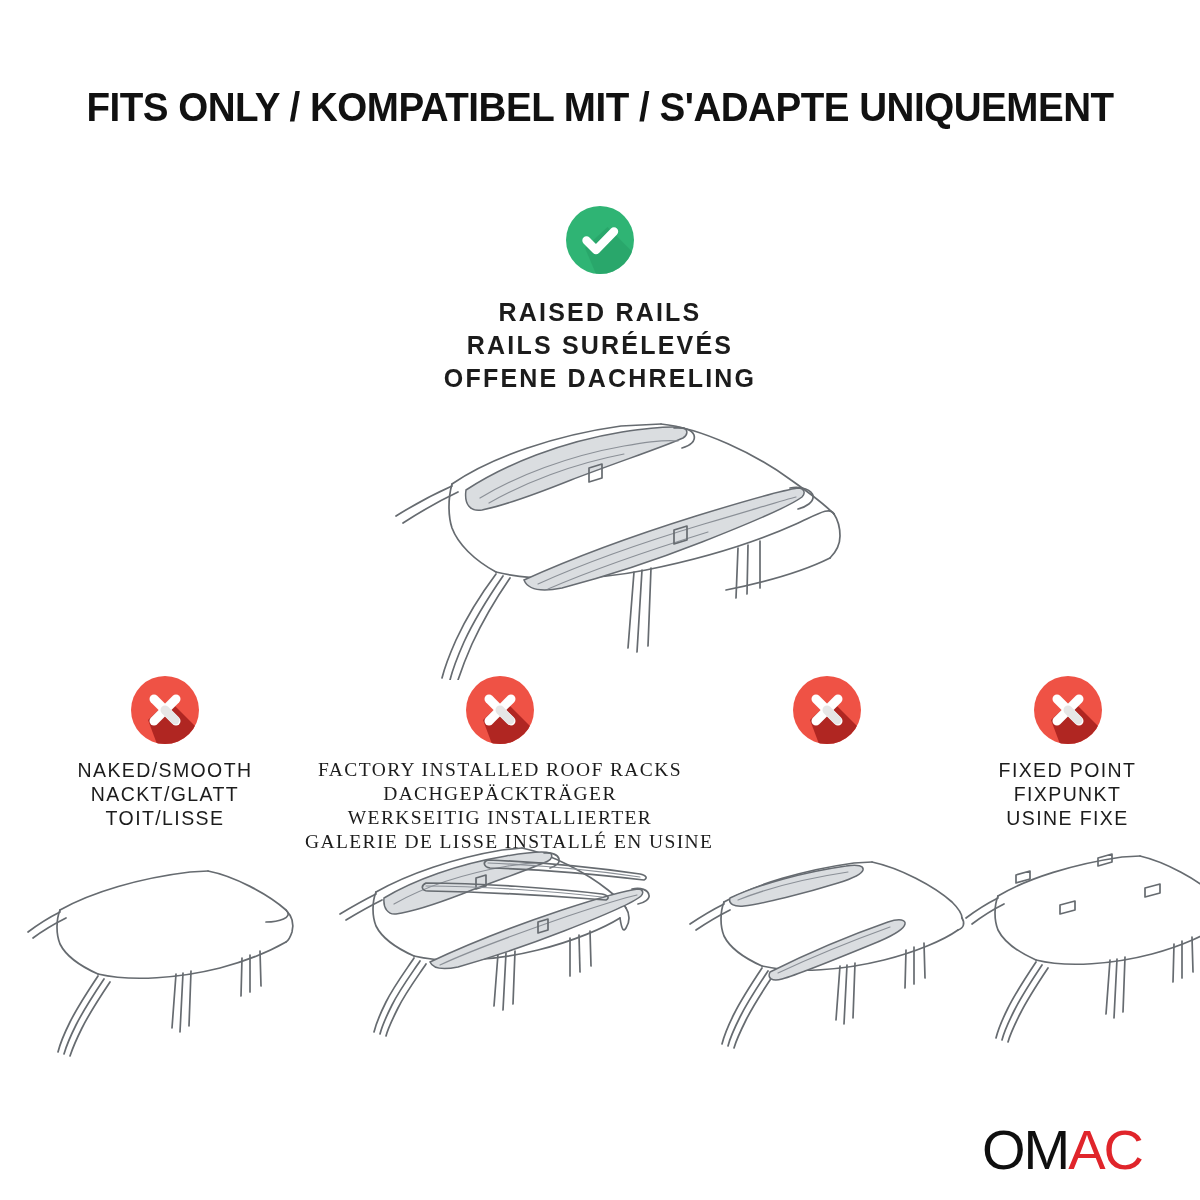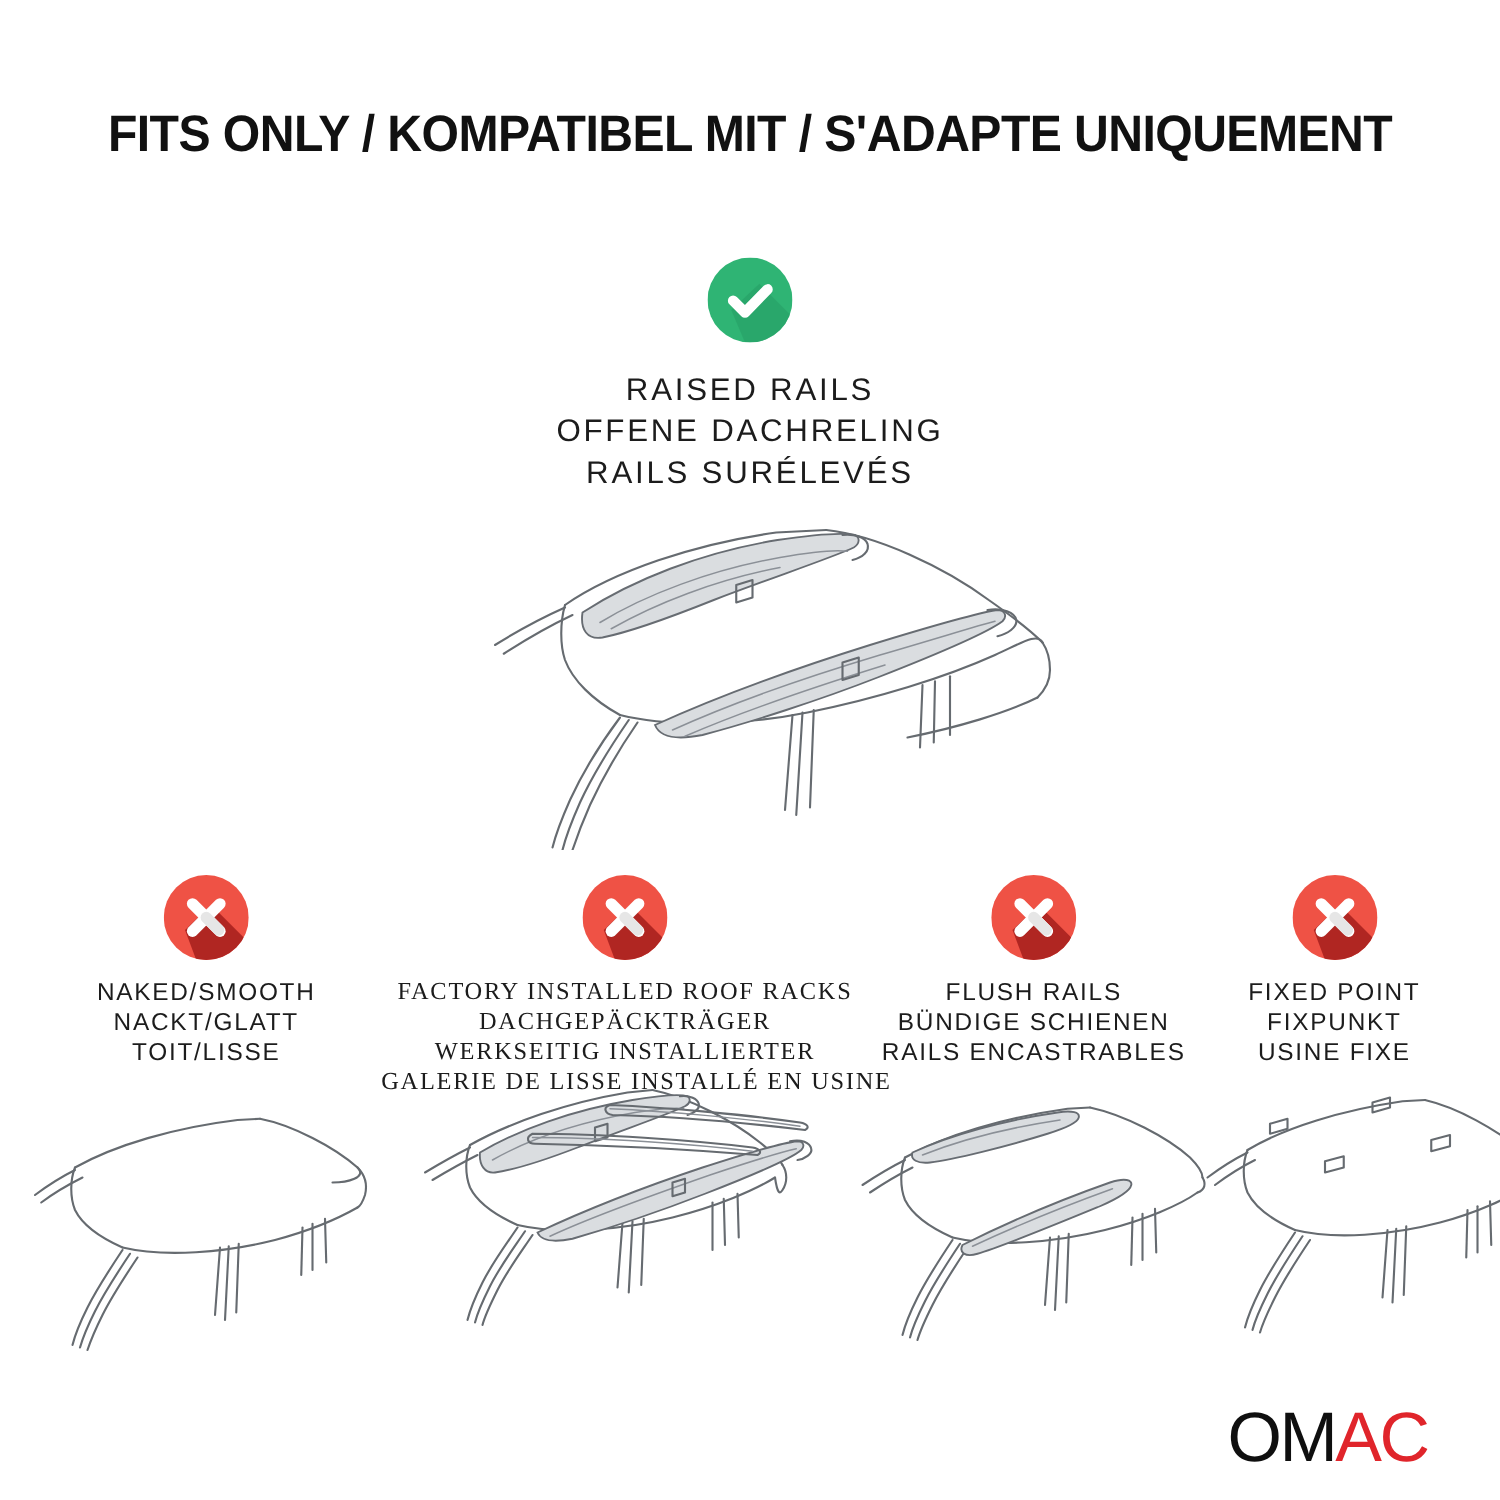--- a/index.html
+++ b/index.html
@@ -38,35 +38,35 @@
     display:block;
   }
   .badge svg{display:block;width:68px;height:68px;}
 
   .primary-labels{
     margin-top:22px;
     font-size:25px;
     line-height:33px;
     letter-spacing:2.2px;
     color:#1c1c1c;
-    font-weight:400;
+    font-weight:700;
   }
 
   
   .hero-ill{
     position:absolute;
     left:356px;top:402px;
     width:496px;height:278px;
   }
   .hero-ill svg{display:block;width:100%;height:100%;}
 
   
   .cols{
     position:absolute;
-    left:0;top:700px;
+    left:0;top:676px;
     width:1004px;height:500px;
   }
   .col{
     position:absolute;
     top:0;
     text-align:center;
   }
   .col .badge{margin-bottom:0;}
   .col-labels{
     margin-top:14px;
@@ -130,22 +130,22 @@
         <circle cx="34" cy="34" r="34" fill="#2fb474"></circle>
         <g clip-path="url(#clipGreen)">
           <path d="M41.5 21 L68 47.5 L68 68 L30 68 L19 42 Z" fill="#26a066" opacity="0.62"></path>
         </g>
         <path d="M20.5 34.5 L30 44 L48 25.5" fill="none" stroke="#ffffff" stroke-width="8.4" stroke-linecap="round" stroke-linejoin="round"></path>
       </svg>
     </span>
 
     <div class="primary-labels">
       <div>RAISED RAILS</div>
+      <div>RAILS SURÉLEVÉS</div>
       <div>OFFENE DACHRELING</div>
-      <div>RAILS SURÉLEVÉS</div>
     </div>
   </div>
 
   <div class="hero-ill">
     <svg viewBox="0 0 496 278" xmlns="http://www.w3.org/2000/svg">
       <g class="line-art">
 
         <path d="M96 82 C135 55 200 33 265 24 L305 22"></path>
         <path d="M305 22 C345 26 400 52 435 78 C455 92 470 104 478 112"></path>
         <path d="M96 82 C92 96 92 114 96 126 C102 142 118 158 140 170"></path>
@@ -332,25 +332,20 @@
           <g clip-path="url(#clipRed3)">
             <path d="M38 24 L68 54 L68 68 L26 68 L17 44 Z" fill="#a51f1c" opacity="0.85"></path>
           </g>
           <g stroke="#ffffff" stroke-width="9" stroke-linecap="round">
             <line x1="23" y1="23" x2="45" y2="45"></line>
             <line x1="45" y1="23" x2="23" y2="45"></line>
           </g>
           <line x1="34" y1="34" x2="44" y2="44" stroke="#e6e6e6" stroke-width="9" stroke-linecap="round"></line>
         </svg>
       </span>
-      <div class="col-labels">
-        <div>FLUSH RAILS</div>
-        <div>BÜNDIGE SCHIENEN</div>
-        <div>RAILS ENCASTRABLES</div>
-      </div>
       <div class="col-ill" id="ill-flush">
         <svg width="300" height="200" viewBox="0 0 300 200" xmlns="http://www.w3.org/2000/svg">
           <g class="line-art">
             <path d="M42 50 C74 32 122 18 172 11 L190 10"></path>
             <path d="M190 10 C218 16 252 34 270 50 C278 58 280 62 280 66"></path>
             <path d="M42 50 C38 60 38 74 42 84 C48 96 62 106 80 114"></path>
             <path d="M80 114 C114 122 162 118 202 108 C234 100 262 88 276 78"></path>
             <path d="M280 66 C283 71 282 76 276 78"></path>
             <path d="M42 52 C30 58 17 66 8 72"></path>
             <path d="M48 58 C36 64 23 72 14 78"></path>

